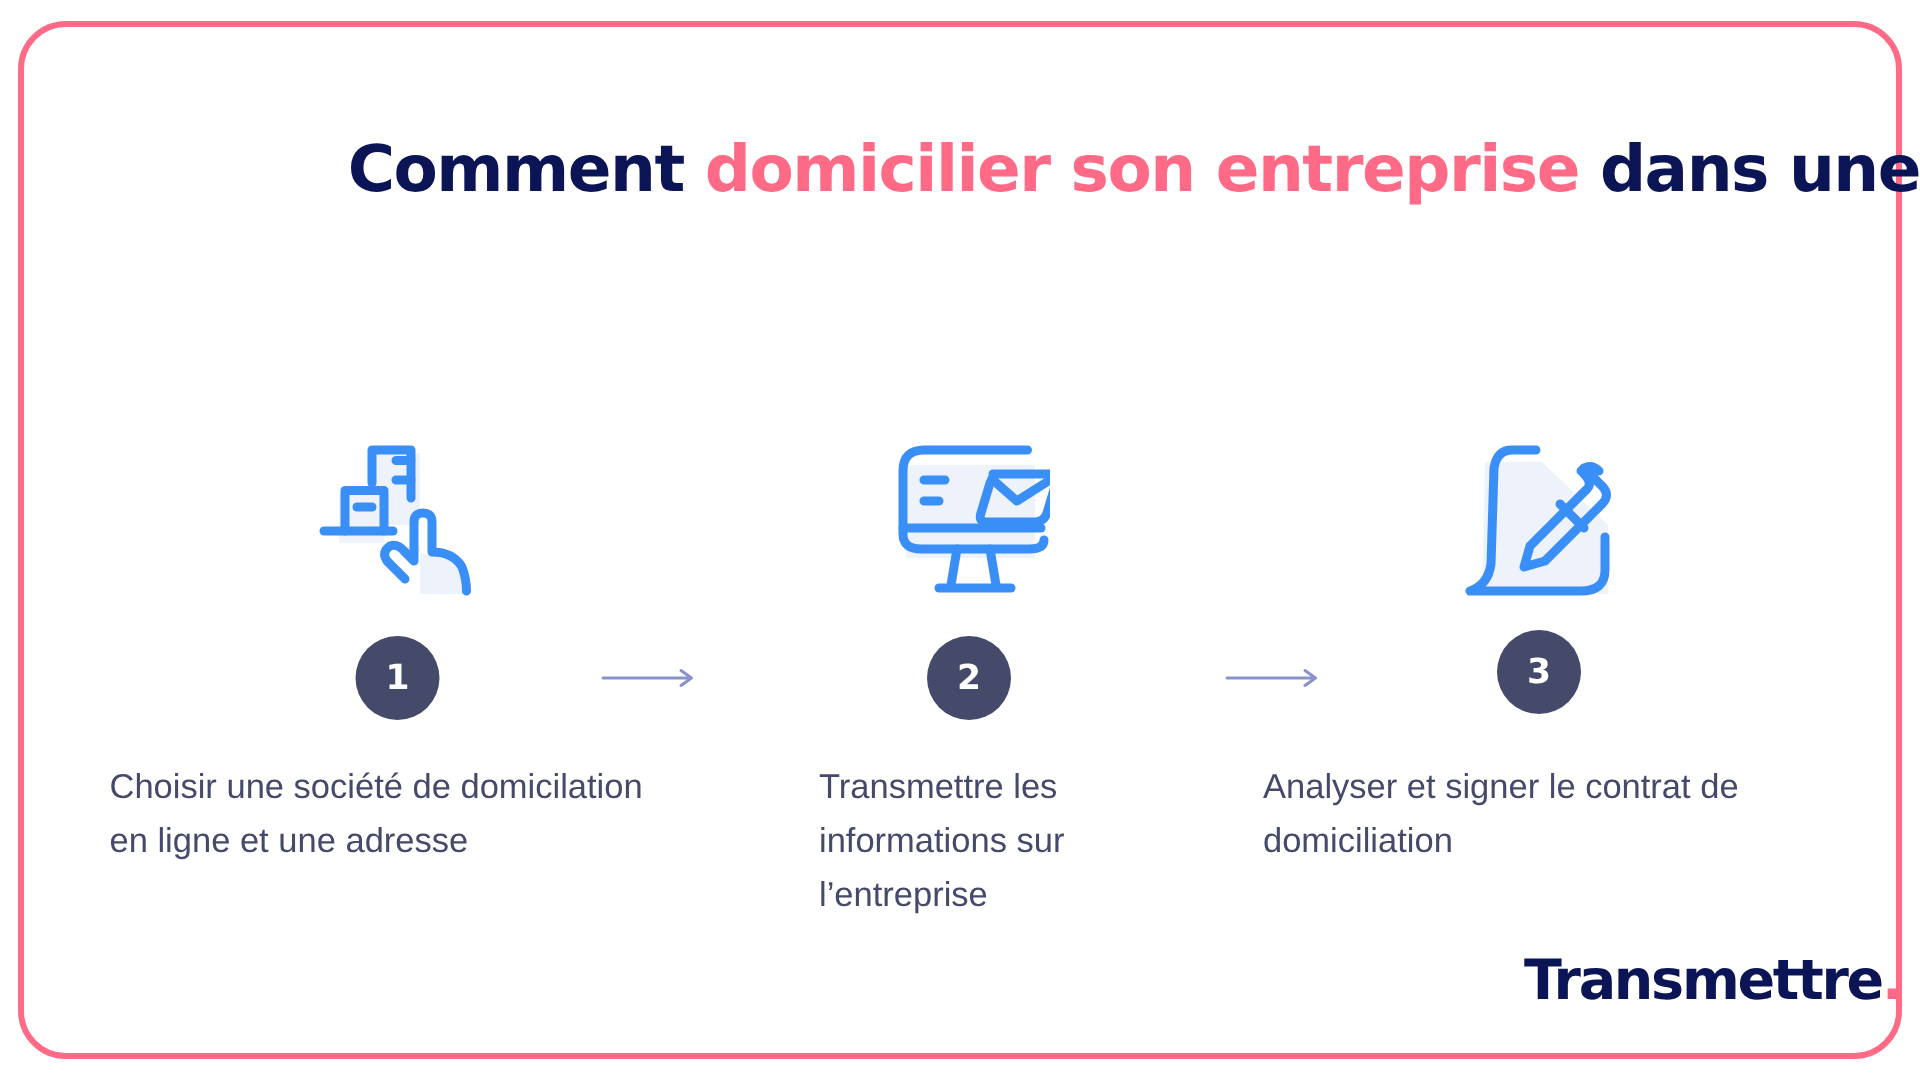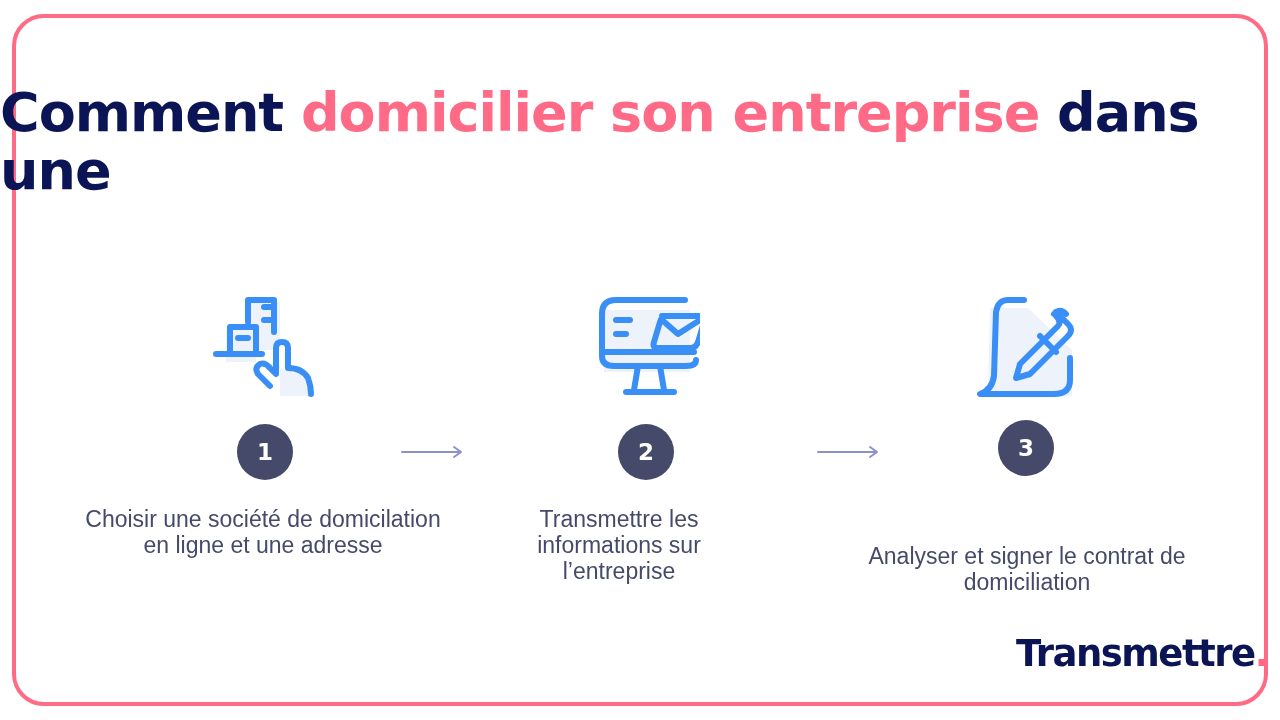--- a/index.html
+++ b/index.html
@@ -1,23 +1,23 @@
 <!DOCTYPE html>
 <html><head>
 <meta charset="utf-8">
 <style>
   html,body{margin:0;padding:0;}
   body{width:1280px;height:720px;background:#ffffff;position:relative;overflow:hidden;font-family:"Liberation Sans",sans-serif;}
   .frame{position:absolute;left:12px;top:14px;width:1256px;height:692px;box-sizing:border-box;border:4px solid #ff6a87;border-radius:32px;}
-  .title{position:absolute;left:0;top:84px;width:1280px;text-align:left;font-family:"DejaVu Sans",sans-serif;font-weight:bold;font-size:54px;line-height:58px;color:#0b1455;letter-spacing:-1px;}
+  .title{position:absolute;left:0;top:84px;width:1280px;text-align:right;font-family:"DejaVu Sans",sans-serif;font-weight:bold;font-size:43px;line-height:58px;color:#0b1455;letter-spacing:-1px;}
   .title .hl{color:#ff6a87;}
   .icon{position:absolute;width:110px;height:110px;}
   .badge{position:absolute;width:56px;height:56px;border-radius:50%;background:#454a6a;color:#fff;font-family:"DejaVu Sans",sans-serif;font-weight:bold;font-size:23px;line-height:56px;text-align:center;}
   .arrow{position:absolute;width:64px;height:14px;}
-  .step-text{position:absolute;width:380px;text-align:center;font-size:23px;line-height:26px;color:#454a6a;}
+  .step-text{position:absolute;width:380px;text-align:left;font-size:23px;line-height:36px;color:#454a6a;}
   .logo{position:absolute;left:1016px;top:632px;font-family:"DejaVu Sans",sans-serif;font-weight:bold;font-size:37px;color:#0b1455;letter-spacing:-1.5px;}
   .logo .dot{color:#ff6a87;}
 </style>
 </head>
 <body>
 
 <div class="frame"></div>
 
 <div class="title">
   <span>Comment </span><span class="hl">domicilier son entreprise</span><span> dans une</span><br>
@@ -65,16 +65,16 @@
 <div class="badge" style="left:998px;top:420px;">3</div>
 
 <svg class="arrow" style="left:400px;top:445px;" viewBox="0 0 64 14">
   <path d="M2 7 H60 M54 2 L61 7 L54 12" fill="none" stroke="#8a93c9" stroke-width="2" stroke-linecap="round" stroke-linejoin="round"></path>
 </svg>
 <svg class="arrow" style="left:816px;top:445px;" viewBox="0 0 64 14">
   <path d="M2 7 H60 M54 2 L61 7 L54 12" fill="none" stroke="#8a93c9" stroke-width="2" stroke-linecap="round" stroke-linejoin="round"></path>
 </svg>
 
 <div class="step-text" style="left:73px;top:506px;width:380px;">Choisir une société de domicilation en ligne et une adresse</div>
-<div class="step-text" style="left:499px;top:506px;width:240px;">Transmettre les informations sur l’entreprise</div>
-<div class="step-text" style="left:842px;top:506px;width:370px;margin-top:37px;">Analyser et signer le contrat de domiciliation</div>
+<div class="step-text" style="left:546px;top:506px;width:240px;">Transmettre les informations sur l’entreprise</div>
+<div class="step-text" style="left:842px;top:506px;width:370px;">Analyser et signer le contrat de domiciliation</div>
 
 <div class="logo"><span>Transmettre</span><span class="dot">.</span></div>
 
 </body></html>

